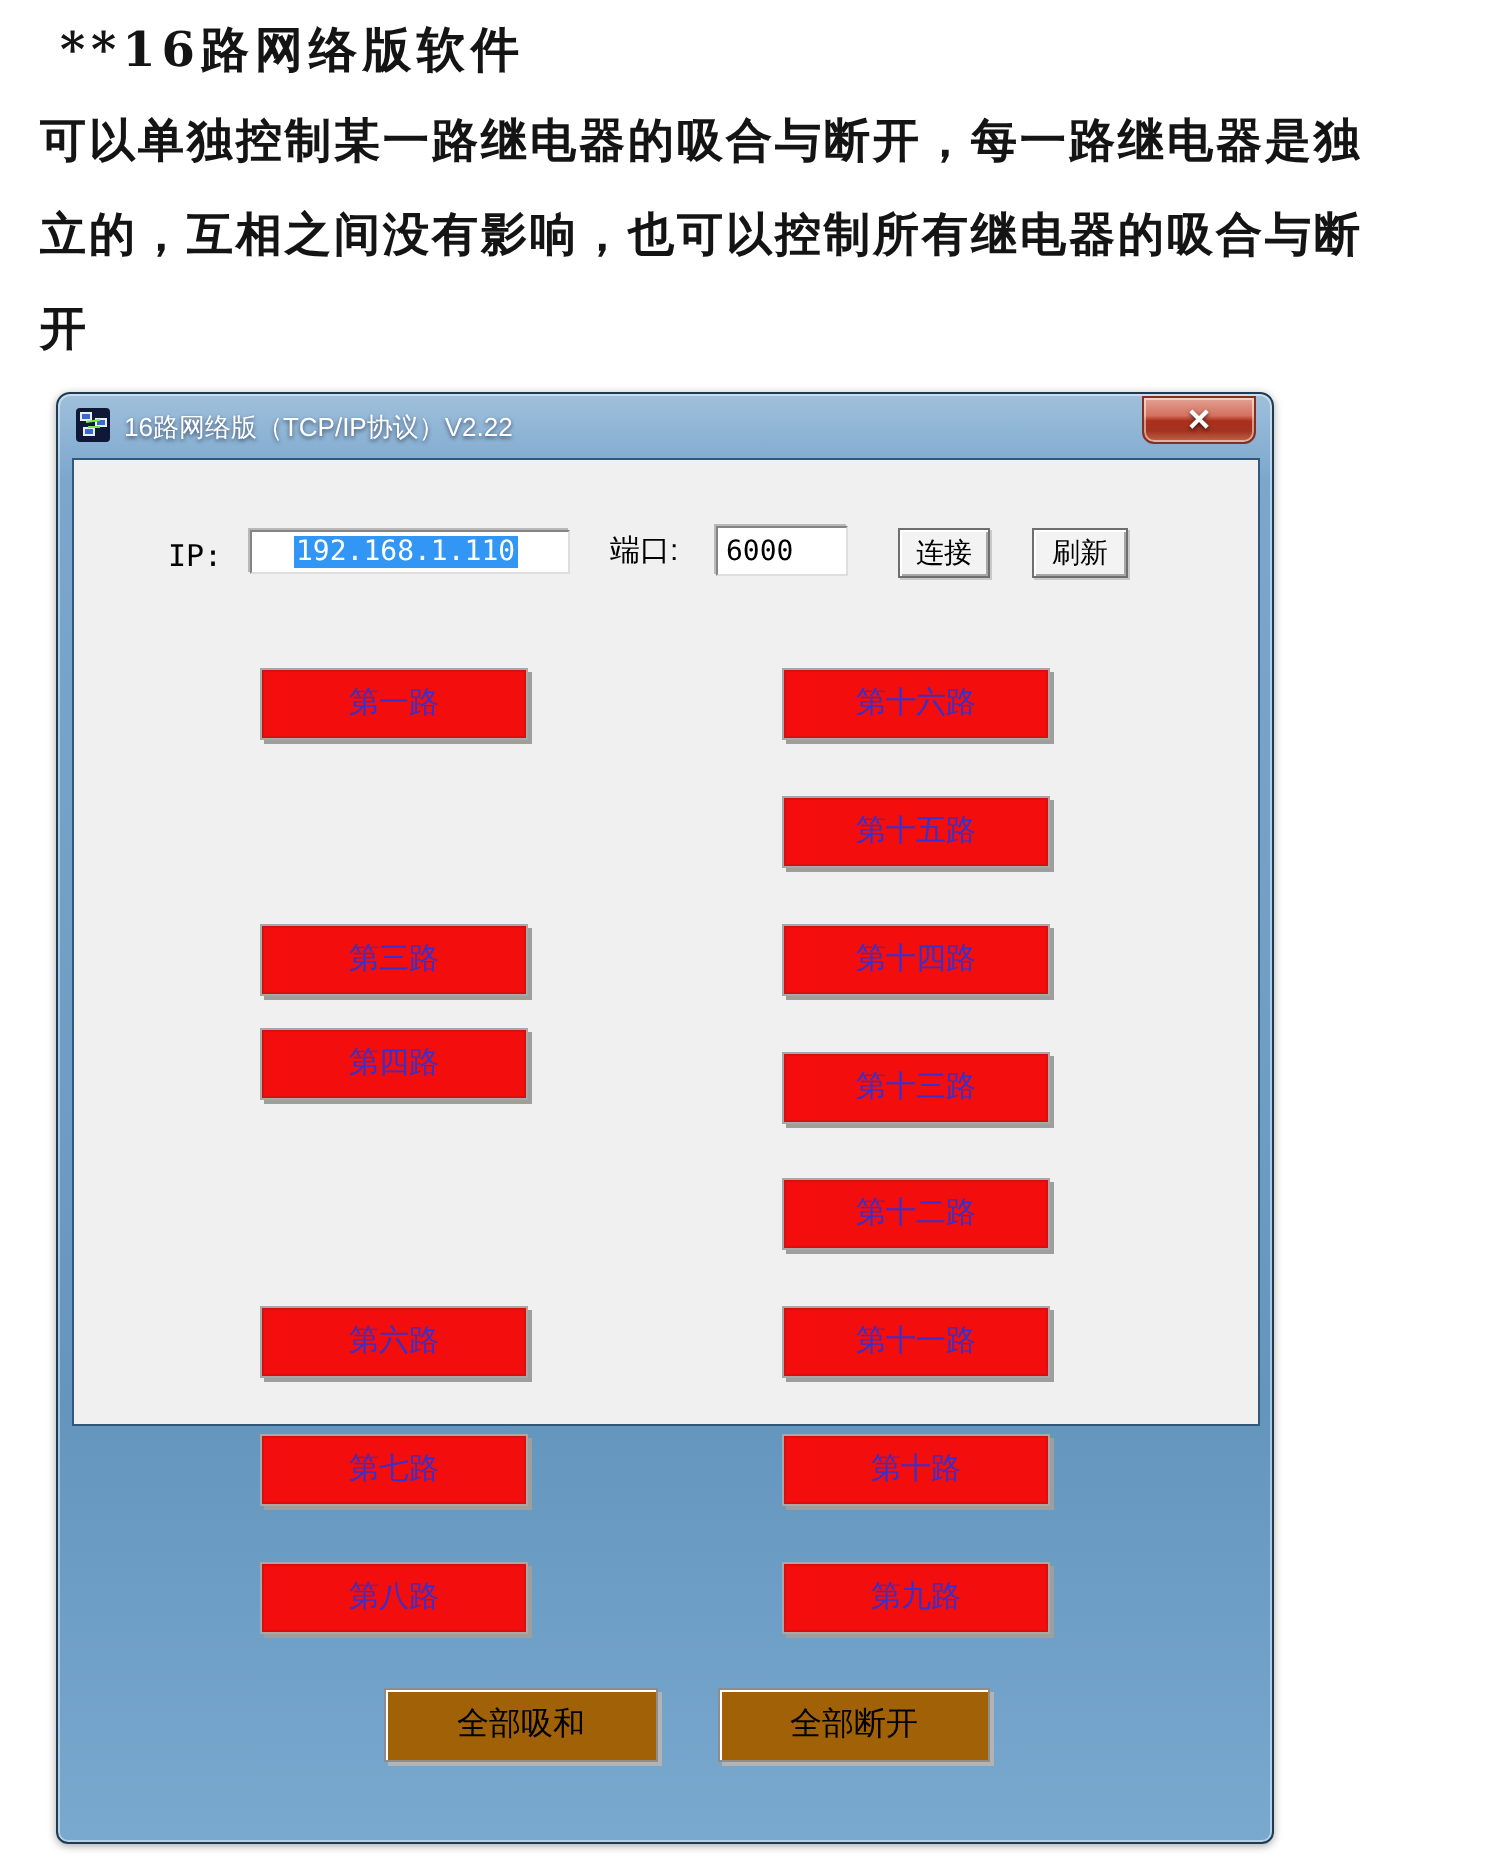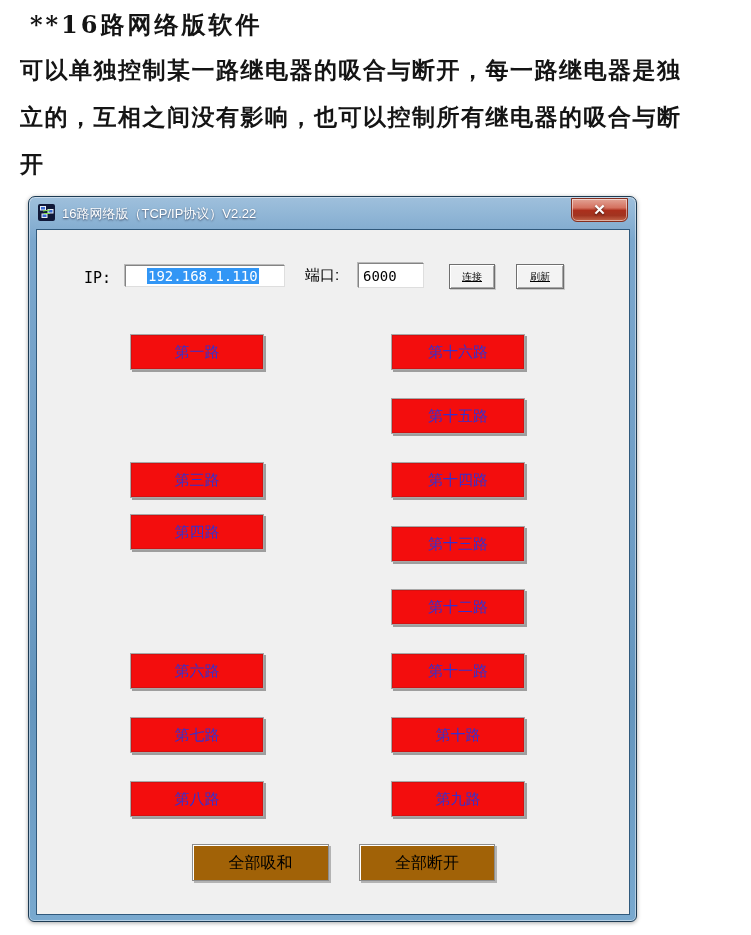--- a/index.html
+++ b/index.html
@@ -27,38 +27,38 @@
     text-shadow:0 1px 2px rgba(0,0,30,0.6); white-space:nowrap; }
   .close-btn { position:absolute; top:1px; right:8px; width:57px; height:24px;
     border-radius:0 0 6px 6px; border:1px solid #852f1f;
     background:linear-gradient(180deg,#e2a395 0%,#d4715f 40%,#ab2f1c 52%,#a23420 75%,#c3674b 100%);
     box-shadow:inset 0 0 0 1px rgba(255,255,255,0.5);
     color:#fff; text-align:center; cursor:pointer; }
   .close-btn .x { display:inline-block; margin-top:2px; font-size:15px; font-weight:bold;
     text-shadow:0 1px 2px rgba(0,0,0,0.6); }
 
   
-  .client { position:absolute; left:7px; top:32px; width:594px; height:686px;
+  .client { position:absolute; left:7px; top:32px; width:594px; height:484px;
     background:#f0f0f0; border:1px solid #30597c; }
 
   .lbl { position:absolute; color:#000; white-space:nowrap; }
   .lbl-ip { left:47px; top:39px; font-family:"DejaVu Sans Mono", monospace; font-size:15px; }
   .lbl-port { left:268px; top:36px; font-size:15px; }
 
   .textbox { position:absolute; background:#ffffff; border:1px solid;
     border-color:#848484 #dedede #dedede #848484;
     box-shadow:-1px -1px 0 #b9b9b9; overflow:hidden;
     font-family:"DejaVu Sans Mono", monospace; font-size:14px; line-height:20px; }
   .tb-ip { left:88px; top:35px; width:160px; height:22px; padding:0 2px; }
   .tb-ip .sel { background:#3296f5; color:#ffffff; padding:0 1px;margin-left:19px; }
   .tb-port { left:321px; top:33px; width:66px; height:25px; padding:2px 4px; color:#000; }
 
   .sysbtn { position:absolute; background:#f3f3f3; border:1px solid #6f6f6f;
     box-shadow:inset 1px 1px 0 #ffffff, inset -1px -1px 0 #a7a7a7, 1px 1px 0 #c9c9c9;
-    font-size:10px; color:#000; text-align:center; cursor:pointer;text-decoration:underline; }
+    font-size:14px; color:#000; text-align:center; cursor:pointer; }
   .btn-connect { left:412px; top:34px; width:46px; height:25px; line-height:23px; }
   .btn-refresh { left:479px; top:34px; width:48px; height:25px; line-height:23px; }
 
   .relay { position:absolute; width:134px; height:36px;
     background:#f30d0d; border:1px solid #a8a8a8;
     box-shadow:2px 2px 0 #9e9e9e, inset 0 0 0 1px #d41010;
     color:#3431cf; font-size:15px; text-align:center; line-height:34px; cursor:pointer; }
 
   .bigbtn { position:absolute; width:137px; height:37px;
     background:#a16207; border:1px solid #8d8d8d;

